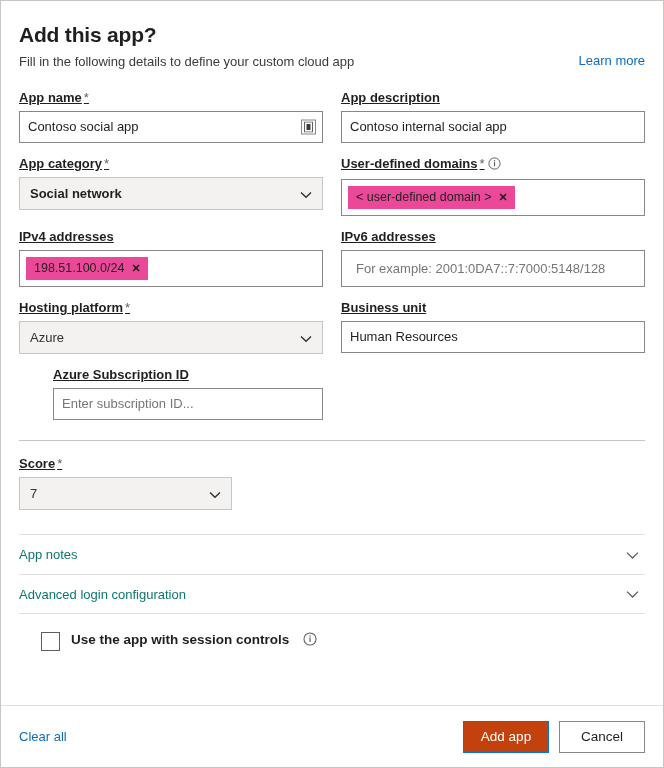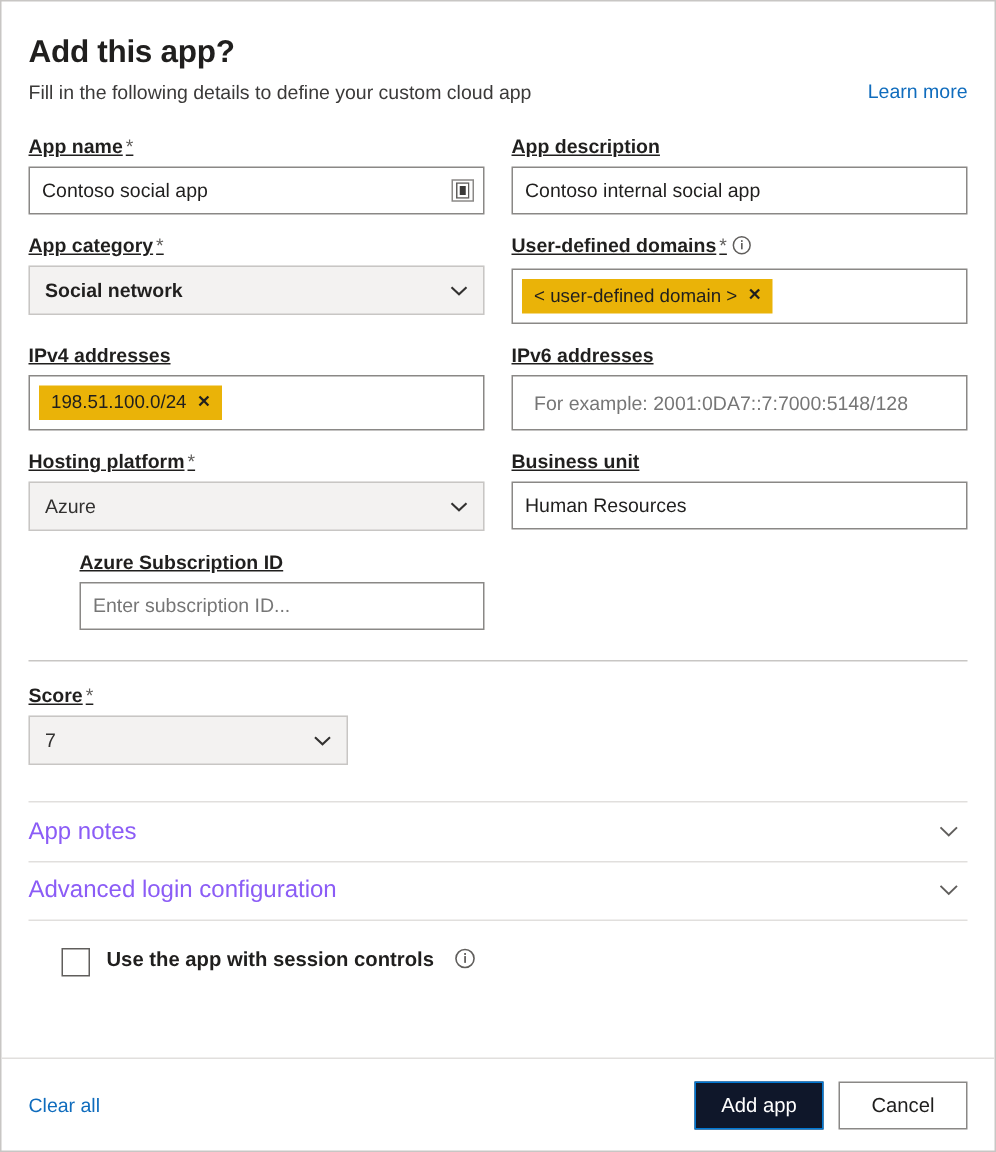--- a/index.html
+++ b/index.html
@@ -159,21 +159,21 @@
   
   .chipbox {
     min-height: 37px;
     align-items: center;
     padding: 0 6px;
   }
   .chip {
     display: inline-flex;
     align-items: center;
     gap: 7px;
-    background: #eab308;
+    background: #ec4899;
     padding: 3px 7px 3px 8px;
     font-size: 12.5px;
     color: #201f1e;
     line-height: 17px;
   }
   .chip .x {
     font-size: 11px;
     font-weight: bold;
     color: #201f1e;
     cursor: pointer;
@@ -195,22 +195,22 @@
   .acc {
     position: relative;
     height: 40px;
     border-top: 1px solid #e1dfdd;
     display: flex;
     align-items: center;
     cursor: pointer;
   }
   .acc:last-of-type { border-bottom: 1px solid #e1dfdd; }
   .acc .acc-label {
-    font-size: 16px;
-    color: #8b5cf6;
+    font-size: 13px;
+    color: #0f766e;
   }
   .acc .chev { right: 6px; }
 
   
   .cb-row {
     display: flex;
     align-items: flex-start;
     gap: 11px;
     margin-top: 18px;
     margin-left: 22px;
@@ -248,21 +248,21 @@
   .btn {
     height: 32px;
     min-width: 86px;
     font-size: 13.5px;
     font-family: "Liberation Sans", sans-serif;
     cursor: pointer;
     border: 1px solid transparent;
     padding: 0 14px;
   }
   .btn-primary {
-    background: #0f172a;
+    background: #c2410c;
     color: #ffffff;
     border-color: #0078d4;
     margin-right: 10px;
   }
   .btn-secondary {
     background: #ffffff;
     color: #201f1e;
     border-color: #8a8886;
   }
 </style>

